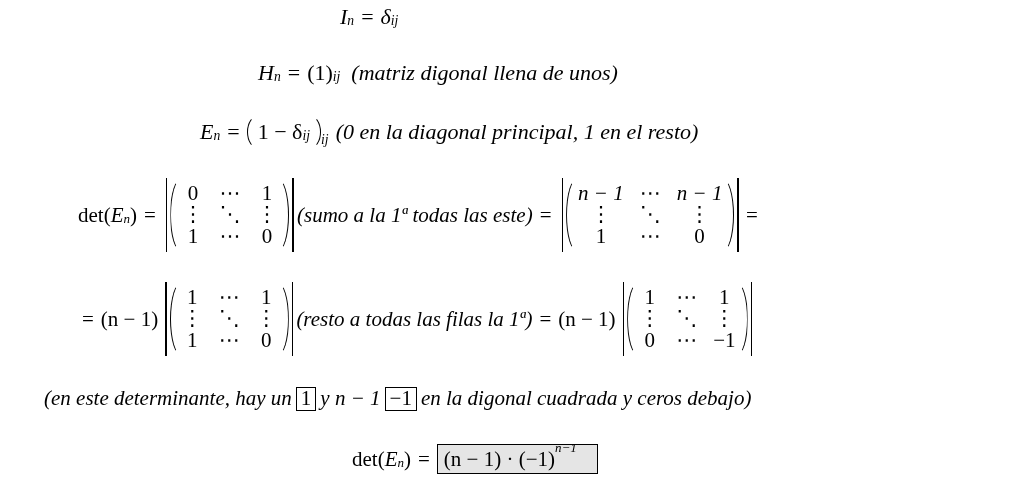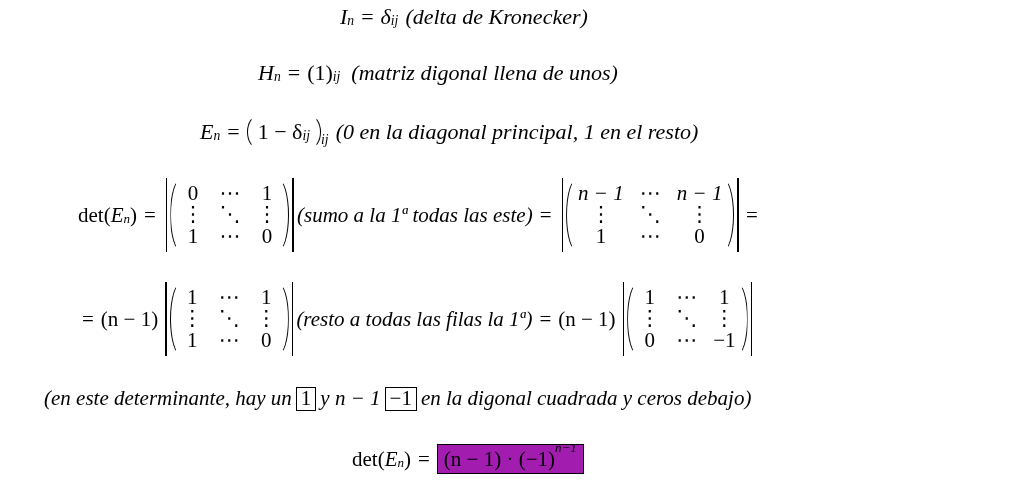--- a/index.html
+++ b/index.html
@@ -86,23 +86,23 @@
     align-self: stretch;
     margin: 0 3px;
   }
   .boxed {
     border: 1.3px solid #000;
     padding: 0px 4px 1px 4px;
     display: inline-block;
     line-height: 1.0;
   }
   .highlight {
-    background: #a21caf;
+    background: #e5e5e5;
     border: 1.3px solid #000;
-    padding: 2px 6px 3px 6px;
+    padding: 2px 20px 3px 6px;
     display: inline-block;
     line-height: 1.0;
   }
   .sp { display: inline-block; width: 7px; }
   .sp-s { display: inline-block; width: 4px; }
   .fs22 { font-size: 22px; }
   .fs21 { font-size: 21px; }
   .opname { font-style: normal; }
 </style>
 </head>
@@ -112,21 +112,20 @@
 
   <div class="line fs22" style="left:340px; top:4px;">
     <span class="mi">I</span>
       <span class="sub">n</span>
     <span class="sp"></span>
       <span class="rm">=</span>
       <span class="sp"></span>
     <span class="mi">δ</span>
       <span class="sub">ij</span>
     <span class="sp"></span>
-      <span class="mtext">(delta de Kronecker)</span>
   </div>
 
   <div class="line fs22" style="left:258px; top:60px;">
     <span class="mi">H</span>
       <span class="sub">n</span>
     <span class="sp"></span>
       <span class="rm">=</span>
       <span class="sp"></span>
     <span class="rm">(</span>
       <span class="rm">1</span>

